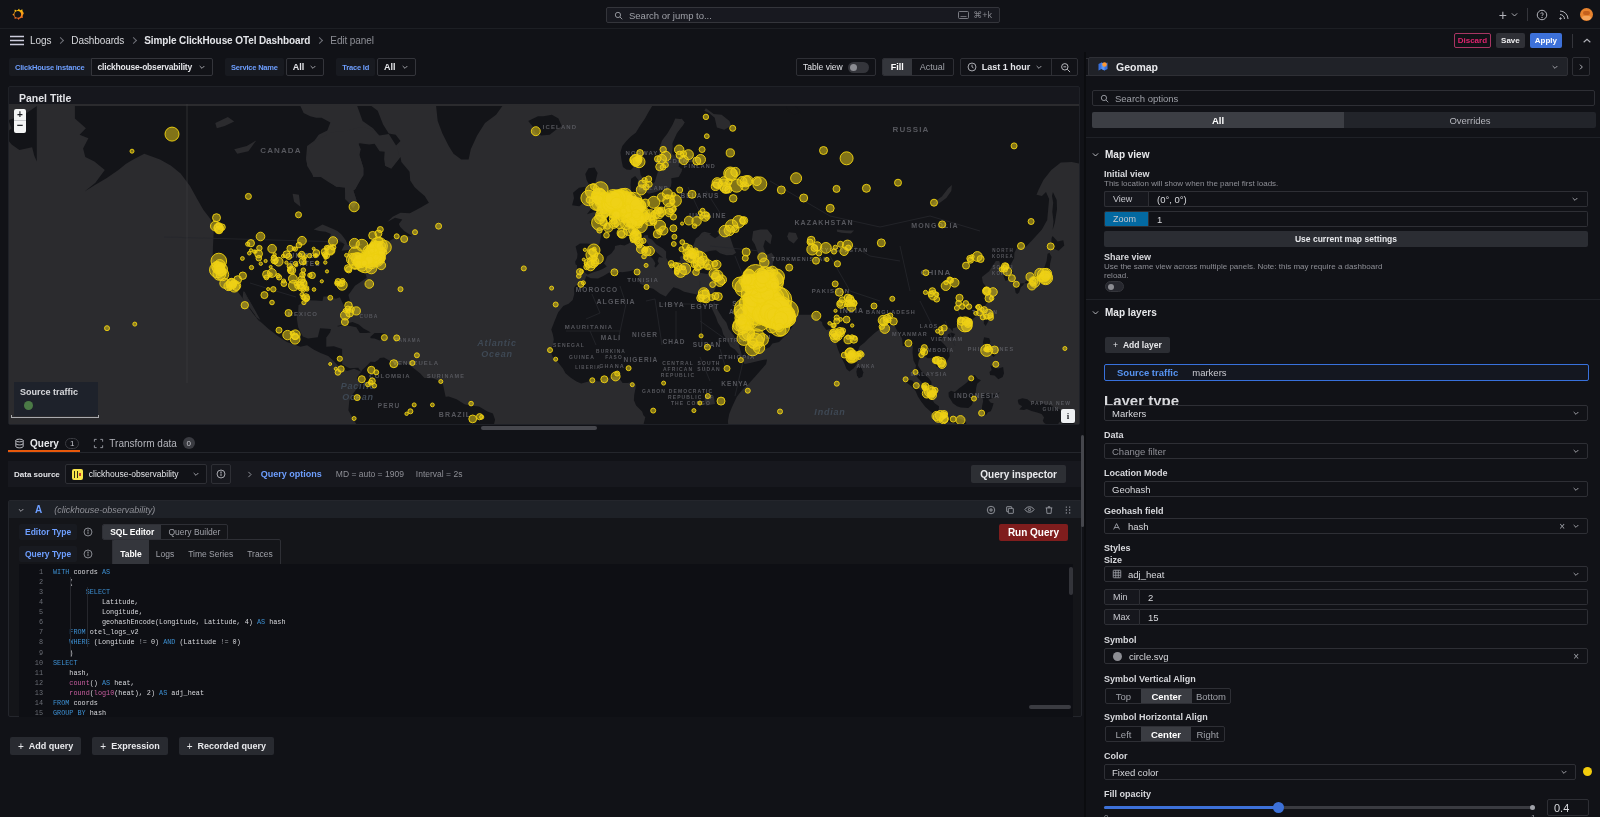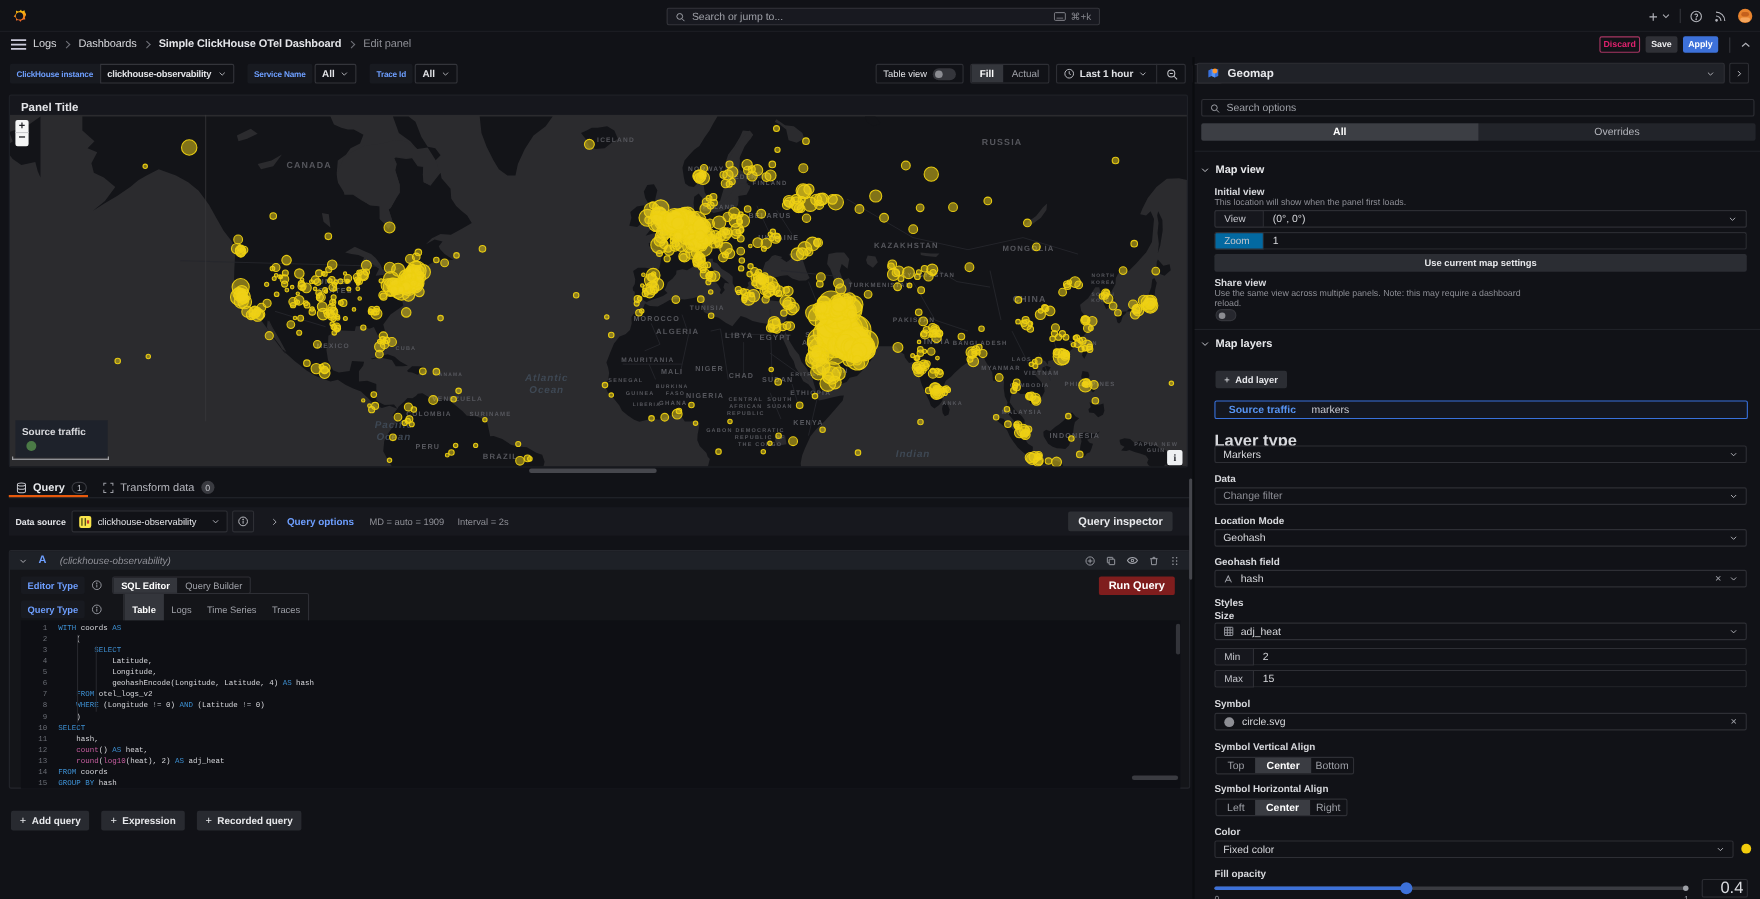--- a/index.html
+++ b/index.html
@@ -1607,13 +1607,13 @@
   </div>
 <div class="ab" style="left:1583px;top:767px;width:9px;height:9px;border-radius:50%;background:#f2cc0c"></div>
 <div class="ab" style="left:1104px;top:789px;font-size:9px;font-weight:bold;color:#d8d9dd">Fill opacity</div>
 <div class="ab" style="left:1104px;top:799px;width:496px;height:18px">
 <div style="position:absolute;left:0;top:7px;width:429px;height:3px;background:#3a3b41;border-radius:2px"></div>
 <div style="position:absolute;left:0;top:7px;width:174px;height:3px;background:#3d71d9;border-radius:2px"></div>
 <div style="position:absolute;left:426px;top:6px;width:5px;height:5px;border-radius:50%;background:#9fa1a8"></div>
 <div style="position:absolute;left:169px;top:3px;width:11px;height:11px;border-radius:50%;background:#3d71d9"></div>
 <div style="position:absolute;left:0px;top:14px;font-size:8px;color:#8e8f96">0</div>
 <div style="position:absolute;left:427px;top:14px;font-size:8px;color:#8e8f96">1</div>
-<div class="flex" style="position:absolute;left:443px;top:0px;width:42px;height:17px;border:1px solid #2e2f35;border-radius:2px;background:#111217;padding:0 16px;font-size:15px;color:#d8d9dd">0.4</div>
+<div class="flex" style="position:absolute;left:443px;top:0px;width:42px;height:17px;border:1px solid #2e2f35;border-radius:2px;background:#111217;padding:0 6px;font-size:11px;color:#d8d9dd">0.4</div>
 </div>
 </body></html>

